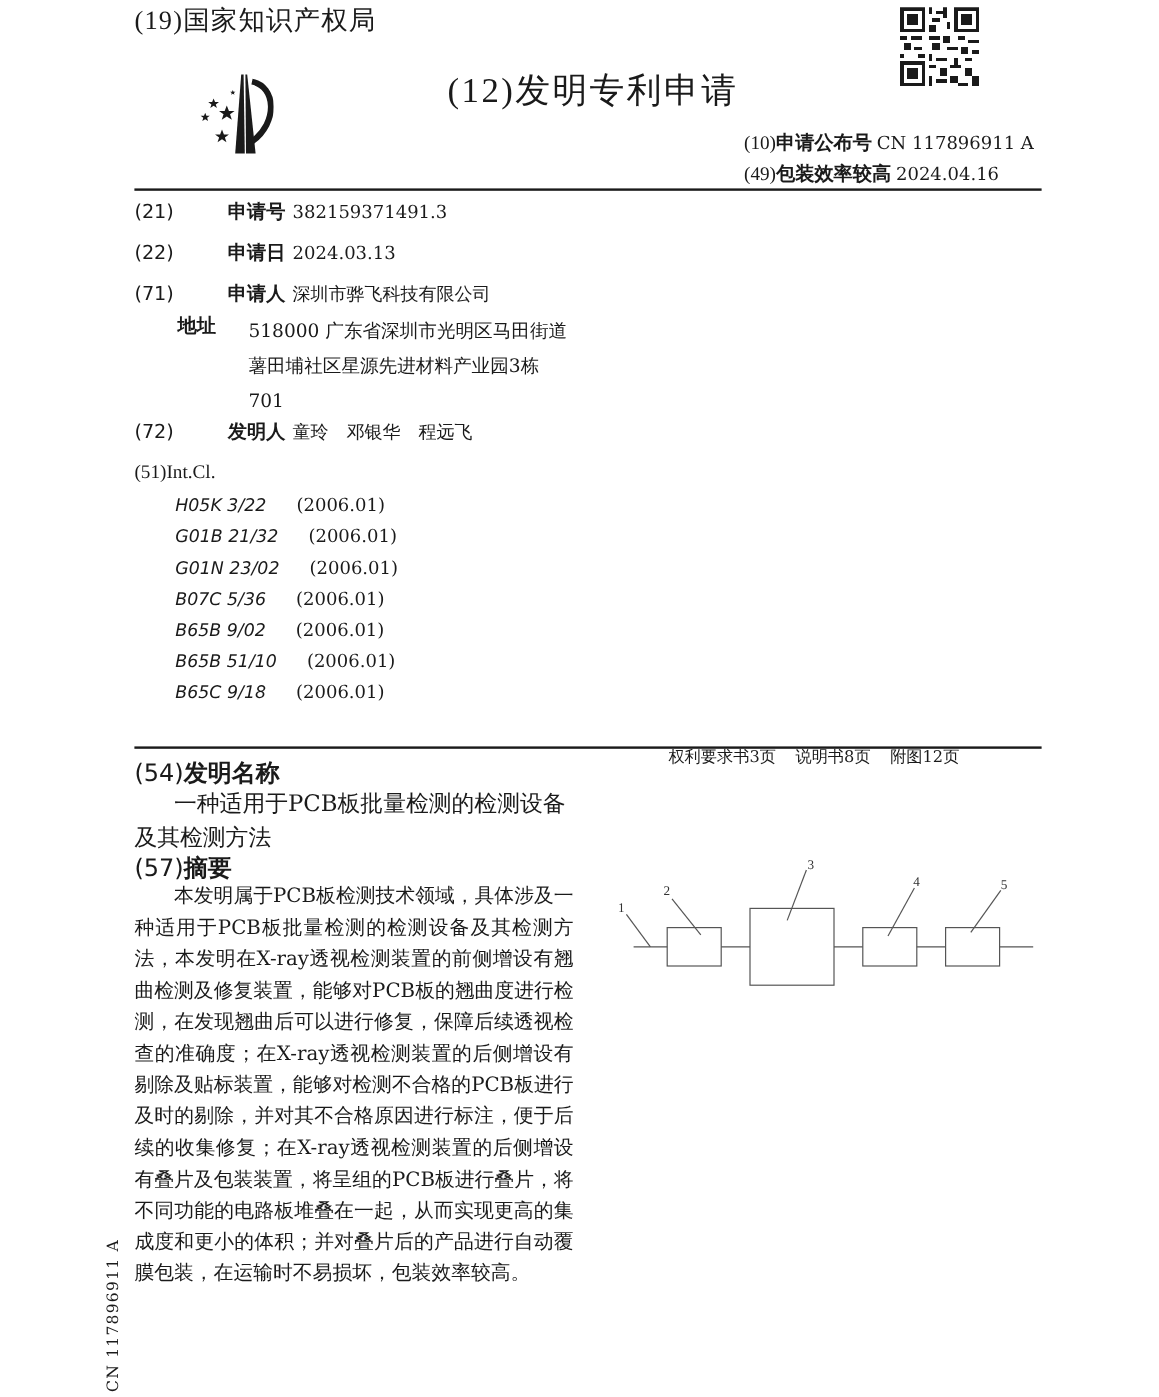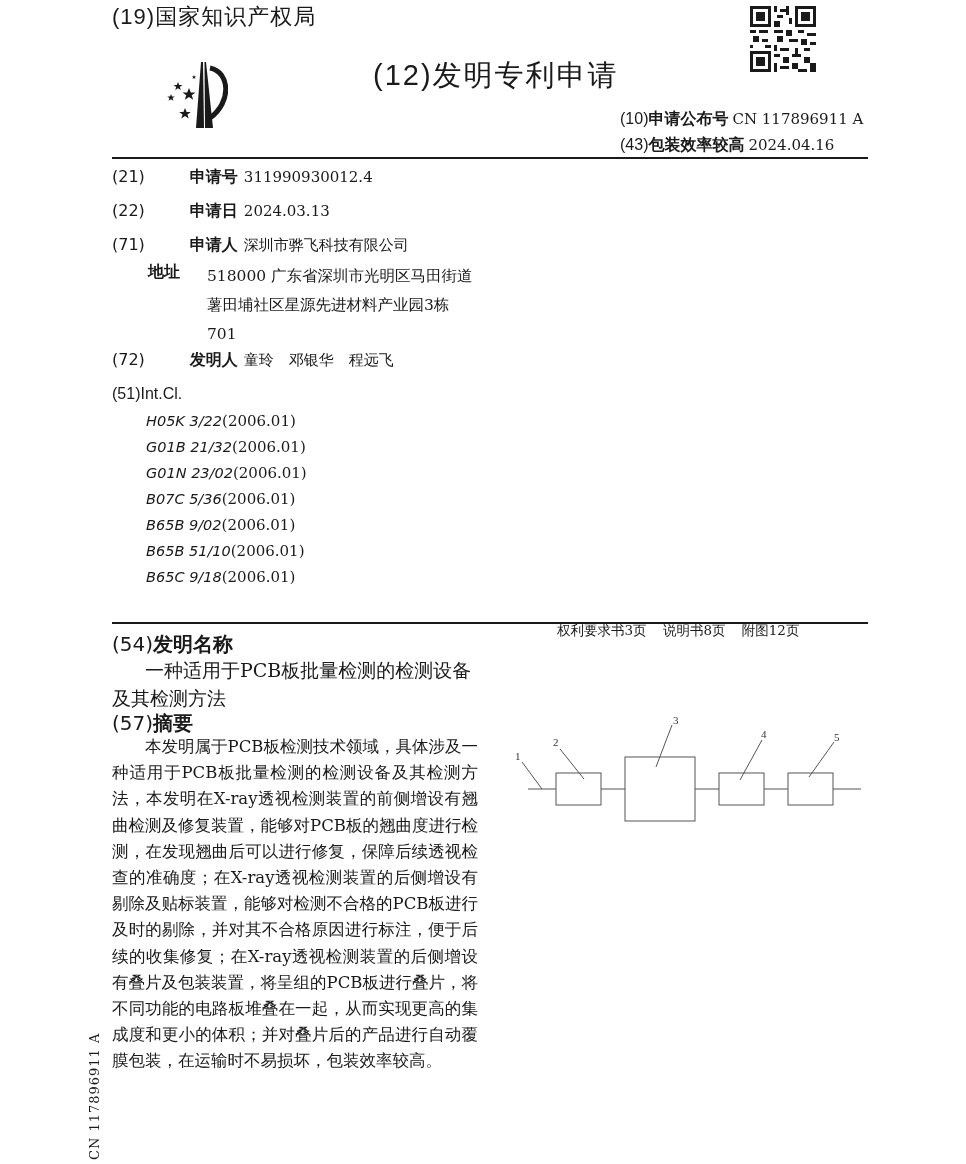--- a/index.html
+++ b/index.html
@@ -1,21 +1,21 @@
 <!DOCTYPE html>
 <html><head>
 <meta charset="utf-8">
 <style>
   html, body { margin: 0; padding: 0; background: #ffffff; }
   body {
     width: 966px; height: 1164px; position: relative; overflow: hidden;
     color: #1a1a1a;
     font-family: "DejaVu Serif", "Liberation Serif", serif;
   }
-  .sans { font-family: Liberation Sans, sans-serif; }
+  .sans { font-family: Liberation Serif, serif; }
   .serif { font-family: "DejaVu Serif", "Liberation Serif", serif; }
   .abs { position: absolute; white-space: nowrap; }
 
   .office { left: 112px; top: 2px; font-size: 22px; letter-spacing: 1px; }
   .doc-type { left: 373px; top: 56px; font-size: 29px; letter-spacing: 2px; }
   .logo { left: 158px; top: 58px; width: 70px; height: 74px; }
   .qr { left: 750px; top: 6px; width: 66px; height: 66px; }
 
   .pub-row { font-size: 16px; }
   .pub-row .lbl { font-weight: bold; margin-top: 20px; }
@@ -27,21 +27,21 @@
   .field .num { font-family: "DejaVu Sans", "Liberation Sans", sans-serif; }
   .field .lbl { font-weight: bold; font-family: "DejaVu Sans", "Liberation Sans", sans-serif; padding-left: 45px; }
   .field .val { font-size: 15px; margin-left: 6px; }
 
   .address { left: 207px; top: 262px; width: 270px; font-size: 15.5px; line-height: 29px; white-space: normal; }
   .address-lbl { left: 148px; top: 262px; font-size: 16px; font-weight: bold; }
 
   .ipc-list { left: 146px; top: 408px; }
   .ipc-item { height: 26px; line-height: 26px; font-size: 15.5px; }
   .ipc-item .code { font-style: italic; font-family: "DejaVu Sans", "Liberation Sans", sans-serif; font-size: 14.5px; text-align: right; }
-  .ipc-item .ver { font-size: 15px; }
+  .ipc-item .ver { font-size: 15px; margin-left: 25px; }
 
   .pages { left: 557px; top: 622px; font-size: 13.5px; word-spacing: 12px; }
 
   .section-h { font-size: 20px; font-weight: bold; font-family: "DejaVu Sans", "Liberation Sans", sans-serif; }
 
   .title-block { left: 112px; top: 656px; width: 366px; font-size: 19px; line-height: 28px; white-space: normal; text-indent: 33px; }
 
   .abstract { left: 112px; top: 734px; width: 366px; font-size: 16.5px; line-height: 26.2px; white-space: normal; text-indent: 33px; text-align: justify; }
 
   .side-id { left: 87px; top: 1030px; font-size: 13px; transform-origin: left top; transform: rotate(-90deg) translate(-130px, 0); letter-spacing: 1px; }
@@ -122,27 +122,27 @@
         <rect x="14" y="19" width="2" height="2"></rect>
         <rect x="16" y="21" width="3" height="1"></rect>
     </g>
   </svg>
 </div>
 
 <div class="abs pub-row" style="left:620px; top:109px;">
   <span class="sans">(10)</span><span class="lbl sans">申请公布号</span><span class="val serif">CN 117896911 A</span>
 </div>
 <div class="abs pub-row" style="left:620px; top:135px;">
-  <span class="sans">(43)</span><span class="lbl sans">包装效率较高</span><span class="val serif">2024.04.16</span>
+  <span class="sans">(49)</span><span class="lbl sans">包装效率较高</span><span class="val serif">2024.04.16</span>
 </div>
 
 <div class="rule" style="top:157px;"></div>
 
 <div class="abs field" style="left:112px; top:167px;">
-  <span class="num">(21)</span><span class="lbl">申请号</span><span class="val">311990930012.4</span>
+  <span class="num">(21)</span><span class="lbl">申请号</span><span class="val">382159371491.3</span>
 </div>
 <div class="abs field" style="left:112px; top:201px;">
   <span class="num">(22)</span><span class="lbl">申请日</span><span class="val">2024.03.13</span>
 </div>
 <div class="abs field" style="left:112px; top:235px;">
   <span class="num">(71)</span><span class="lbl">申请人</span><span class="val">深圳市骅飞科技有限公司</span>
 </div>
 <div class="abs address-lbl sans">地址</div>
 <div class="abs address">518000 广东省深圳市光明区马田街道薯田埔社区星源先进材料产业园3栋701</div>
 

